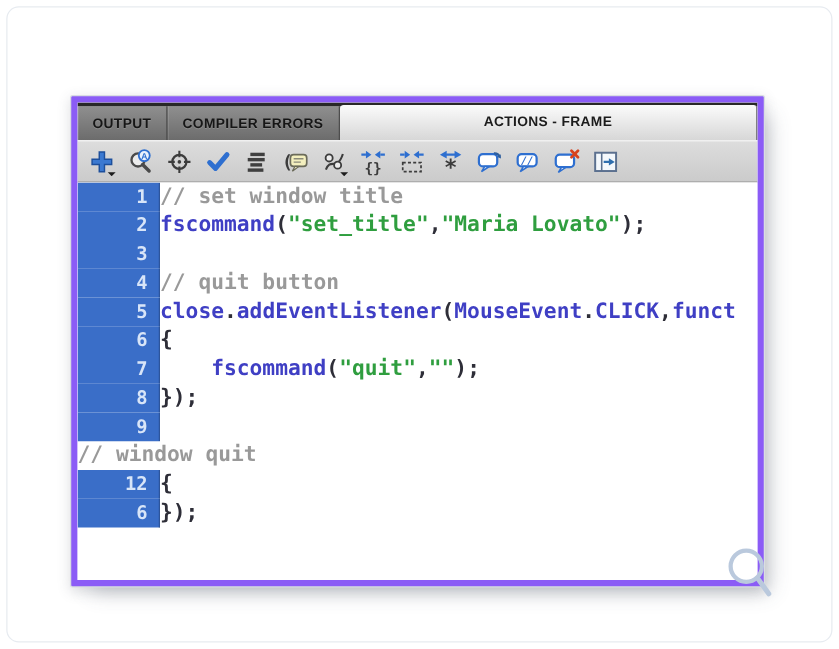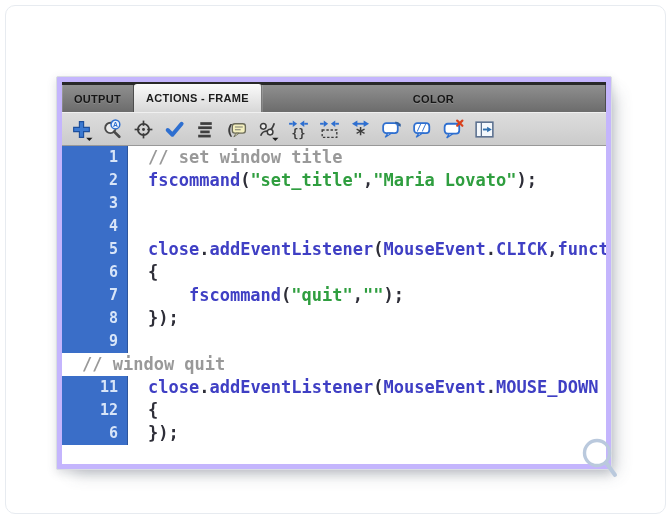--- a/index.html
+++ b/index.html
@@ -9,21 +9,21 @@
   }
   
   .card-border{
     position:absolute;inset:5px;border:1px solid #e7ebf0;border-radius:10px;
     pointer-events:none;
   }
 
   
   .panel{
     position:absolute;left:56px;top:76px;width:556px;height:394px;
-    box-sizing:border-box;background:#c4b5fd;padding:5px;
+    box-sizing:border-box;background:#8b5cf6;padding:5px;
     border:1px solid #d9dde2;border-radius:2px;
     box-shadow:10px 10px 16px -7px rgba(70,80,95,.30),0 3px 10px rgba(70,80,95,.18);
   }
   .panel-inner{
     width:100%;height:100%;display:flex;flex-direction:column;overflow:hidden;
     background:#ffffff;
   }
 
   
   .tabbar{
@@ -68,41 +68,41 @@
   .ln{
     width:66px;flex:0 0 auto;box-sizing:border-box;
     background:var(--gutter);color:#d8e5f8;
     font-family:"DejaVu Sans Mono",monospace;font-size:15px;font-weight:bold;
     text-align:right;padding-right:10px;line-height:23px;
     box-shadow:inset -19px 0 0 -18px rgba(0,0,0,.22);
   }
   .code{
     flex:1;white-space:pre;overflow:hidden;
     font-family:"DejaVu Sans Mono",monospace;font-size:17px;font-weight:bold;
-    line-height:23px;padding-left:20px;
+    line-height:23px;padding-left:0;
   }
   .seg-cm{color:var(--c-comment);}
   .seg-id{color:var(--c-ident);}
   .seg-st{color:var(--c-string);}
   .seg-pu{color:var(--c-punct);}
 
   
   .watermark{position:absolute;left:576px;top:430px;pointer-events:none;}
 </style>
 </head>
 <body>
 
 <div class="card-border"></div>
 
 <div class="panel">
   <div class="panel-inner">
     <div class="tabbar" id="tabbar">
         <div class="tab">OUTPUT</div>
+        <div class="tab">COMPILER ERRORS</div>
         <div class="tab active">ACTIONS - FRAME</div>
-        <div class="tab">COLOR</div>
       </div>
     <div class="toolbar" id="toolbar">
         <button class="tool-btn">
           <svg width="23" height="23" viewBox="0 0 22 22">
             <path d="M9 3.5h4v5.5h5.5v4H13v5.5H9V13H3.5V9H9z" fill="#3b79d1" stroke="#1d4f9c" stroke-width="1.1"></path>
             <path d="M15.5 19 h6 l-3 3 z" fill="#1d1d1d"></path>
           </svg>
         </button>
         <button class="tool-btn">
           <svg width="23" height="23" viewBox="0 0 22 22">
@@ -220,20 +220,21 @@
         <div class="row">
           <span class="ln">2</span>
           <span class="code"><span class="seg-id">fscommand</span><span class="seg-pu">(</span><span class="seg-st">"set_title"</span><span class="seg-pu">,</span><span class="seg-st">"Maria Lovato"</span><span class="seg-pu">);</span></span>
         </div>
         <div class="row">
           <span class="ln">3</span>
           <span class="code"></span>
         </div>
         <div class="row">
           <span class="ln">4</span>
+          <span class="code"><span class="seg-cm">// quit button</span></span>
         </div>
         <div class="row">
           <span class="ln">5</span>
           <span class="code"><span class="seg-id">close</span><span class="seg-pu">.</span><span class="seg-id">addEventListener</span><span class="seg-pu">(</span><span class="seg-id">MouseEvent</span><span class="seg-pu">.</span><span class="seg-id">CLICK</span><span class="seg-pu">,</span><span class="seg-id">funct</span></span>
         </div>
         <div class="row">
           <span class="ln">6</span>
           <span class="code"><span class="seg-pu">{</span></span>
         </div>
         <div class="row">
@@ -243,24 +244,20 @@
         <div class="row">
           <span class="ln">8</span>
           <span class="code"><span class="seg-pu">});</span></span>
         </div>
         <div class="row">
           <span class="ln">9</span>
           <span class="code"></span>
         </div>
         <div class="row">
           <span class="code"><span class="seg-cm">// window quit</span></span>
-        </div>
-        <div class="row">
-          <span class="ln">11</span>
-          <span class="code"><span class="seg-id">close</span><span class="seg-pu">.</span><span class="seg-id">addEventListener</span><span class="seg-pu">(</span><span class="seg-id">MouseEvent</span><span class="seg-pu">.</span><span class="seg-id">MOUSE_DOWN</span></span>
         </div>
         <div class="row">
           <span class="ln">12</span>
           <span class="code"><span class="seg-pu">{</span></span>
         </div>
         <div class="row">
           <span class="ln">6</span>
           <span class="code"><span class="seg-pu">});</span></span>
         </div>
       </div>

